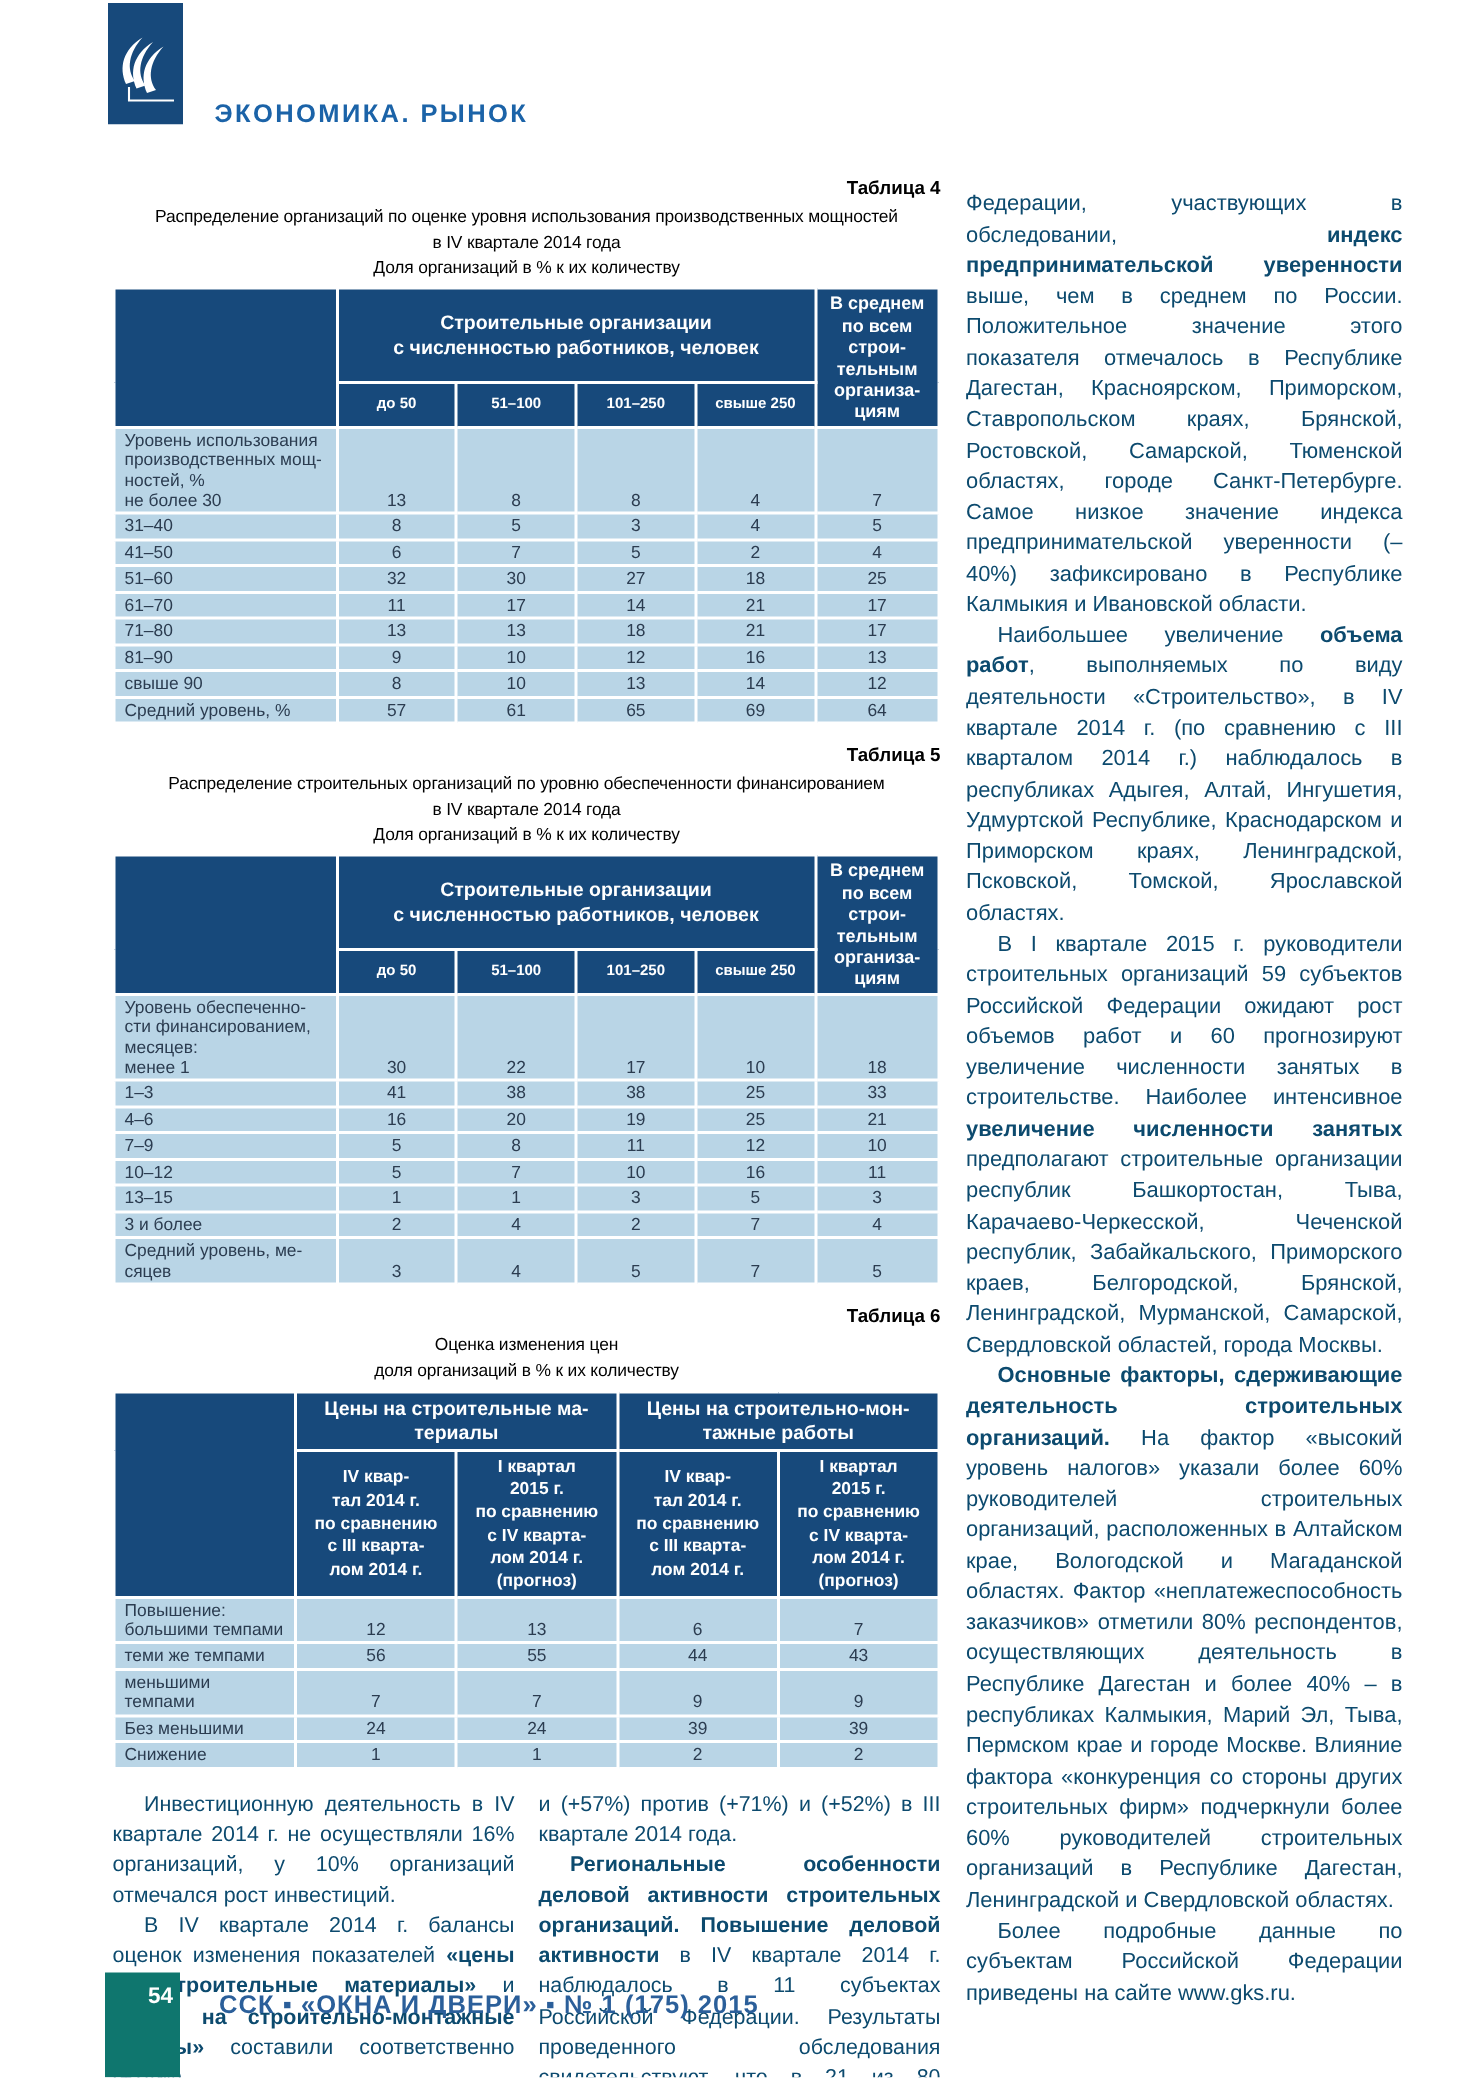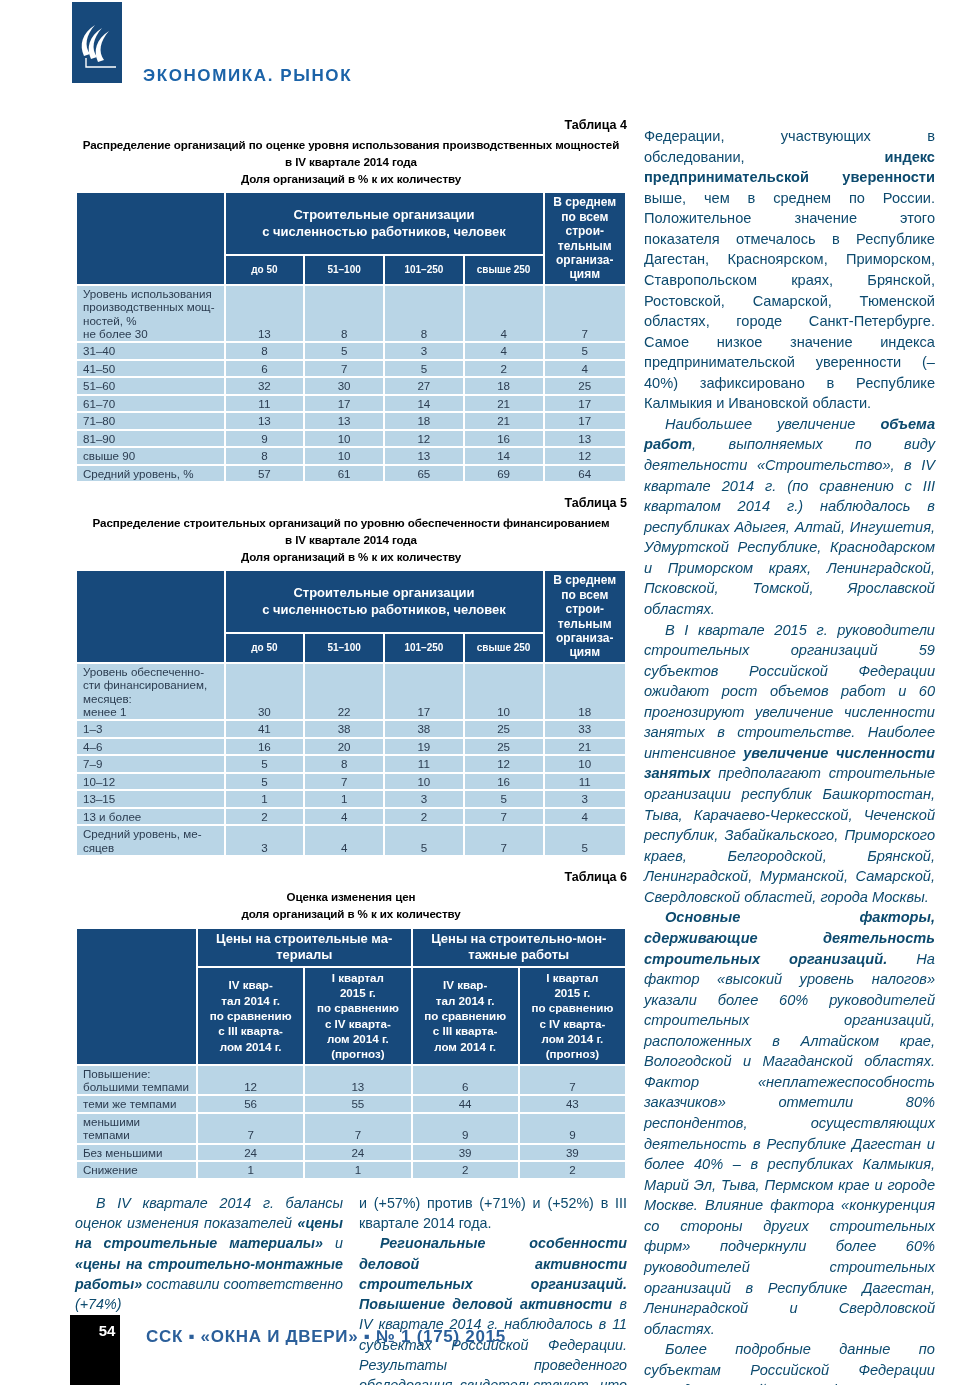--- a/index.html
+++ b/index.html
@@ -20,48 +20,48 @@
     font-size: 17px; font-weight: bold; letter-spacing: 1.6px;
     color: #1b63a8;
   }
   
   .content { position: absolute; left: 75px; top: 118px; width: 860px; display: flex; gap: 17px; }
   .col-left  { flex: 0 0 552px; width: 552px; }
   .col-right { flex: 1; padding-top: 8px; }
   
   .table-block { margin-bottom: 13px; }
   .tbl-caption { text-align: right; font-weight: bold; font-size: 12.5px; color: #000; margin-bottom: 5px; }
-  .tbl-title   { text-align: center; font-weight: bold; font-size: 11.6px; line-height: 1.45; color: #000; letter-spacing: -0.1px; }
+  .tbl-title   { text-align: center; font-weight: normal; font-size: 11.6px; line-height: 1.45; color: #000; letter-spacing: -0.1px; }
   table.dtable { width: 100%; border-collapse: collapse; table-layout: fixed; margin-top: 4px; }
   .dtable th {
     background: #17497b; color: #fff; border: 2px solid #fff;
     text-align: center; vertical-align: middle; white-space: pre-line;
     font-weight: bold; padding: 2px 2px;
   }
   .dtable th.group { font-size: 13px;   line-height: 1.28; }
   .dtable th.sub   { font-size: 10px;   line-height: 1.25; }
   .dtable th.avg   { font-size: 12px;   line-height: 1.2;  }
   .style-b th.sub  { font-size: 11.6px; line-height: 1.32; }
   .dtable td {
     background: #b9d5e6; border: 2px solid #fff;
     font-size: 11.6px; line-height: 1.16; color: #2b3c50; padding: 1px 6px;
   }
   .dtable td.lbl { text-align: left;  white-space: pre-line; vertical-align: bottom; }
   .dtable td.val { text-align: center; vertical-align: bottom; }
   
   .bottom-text { display: flex; gap: 16px; margin-top: 9px; }
   .text-col { flex: 1; }
   .para { font-size: 14.3px; line-height: 1.42; text-align: justify; color: #0c4a6e; }
-  .para.indent { text-indent: 21px; font-style: italic; }
+  .para.indent { text-indent: 21px; }
   .col-right .para { font-size: 14.6px; line-height: 1.41; }
   .para strong { font-weight: bold; }
   
   .pagenum {
     position: absolute; left: 70px; top: 1315px; width: 50px; height: 70px;
-    background: #000000; color: #fff; font-weight: bold; font-size: 15px;
+    background: #0f766e; color: #fff; font-weight: bold; font-size: 15px;
     text-align: center; padding-top: 7px; padding-left: 24px;
   }
   .journal-line {
     position: absolute; left: 146px; top: 1327px;
     font-size: 17px; font-weight: bold; color: #2b5f9a; letter-spacing: 0.7px;
   }
 </style>
 </head>
 <body>
 
@@ -271,21 +271,21 @@
               </tr>
               <tr>
                 <td class="lbl">13–15</td>
                 <td class="val">1</td>
                 <td class="val">1</td>
                 <td class="val">3</td>
                 <td class="val">5</td>
                 <td class="val">3</td>
               </tr>
               <tr>
-                <td class="lbl">13 и более</td>
+                <td class="lbl">3 и более</td>
                 <td class="val">2</td>
                 <td class="val">4</td>
                 <td class="val">2</td>
                 <td class="val">7</td>
                 <td class="val">4</td>
               </tr>
               <tr>
                 <td class="lbl">Средний уровень, ме-
 сяцев</td>
                 <td class="val">3</td>
@@ -377,20 +377,21 @@
                 <td class="val">1</td>
                 <td class="val">1</td>
                 <td class="val">2</td>
                 <td class="val">2</td>
               </tr>
             </tbody>
           </table>
         </section>
       <div class="bottom-text">
         <div class="text-col">
+            <p class="para indent"><span>Инвестиционную деятельность в IV квартале 2014 г. не осуществляли 16% организаций, у 10% организаций отмечался рост инвестиций.</span></p>
             <p class="para indent"><span>В IV квартале 2014 г. балансы оценок изменения показателей </span><strong>«цены на строительные материалы»</strong><span> и </span><strong>«цены на строительно-монтажные работы»</strong><span> составили соответственно (+74%)</span></p>
           </div>
         <div class="text-col">
             <p class="para"><span>и (+57%) против (+71%) и (+52%) в III квартале 2014 года.</span></p>
             <p class="para indent"><strong>Региональные особенности деловой активности строительных организаций. Повышение деловой активности</strong><span> в IV квартале 2014 г. наблюдалось в 11 субъектах Российской Федерации. Результаты проведенного обследования свидетельствуют, что в 21 из 80 субъектов Российской</span></p>
           </div>
       </div>
     </div>
     <aside class="col-right">
         <p class="para"><span>Федерации, участвующих в обследовании, </span><strong>индекс предпринимательской уверенности</strong><span> выше, чем в среднем по России. Положительное значение этого показателя отмечалось в Республике Дагестан, Красноярском, Приморском, Ставропольском краях, Брянской, Ростовской, Самарской, Тюменской областях, городе Санкт-Петербурге. Самое низкое значение индекса предпринимательской уверенности (–40%) зафиксировано в Республике Калмыкия и Ивановской области.</span></p>

